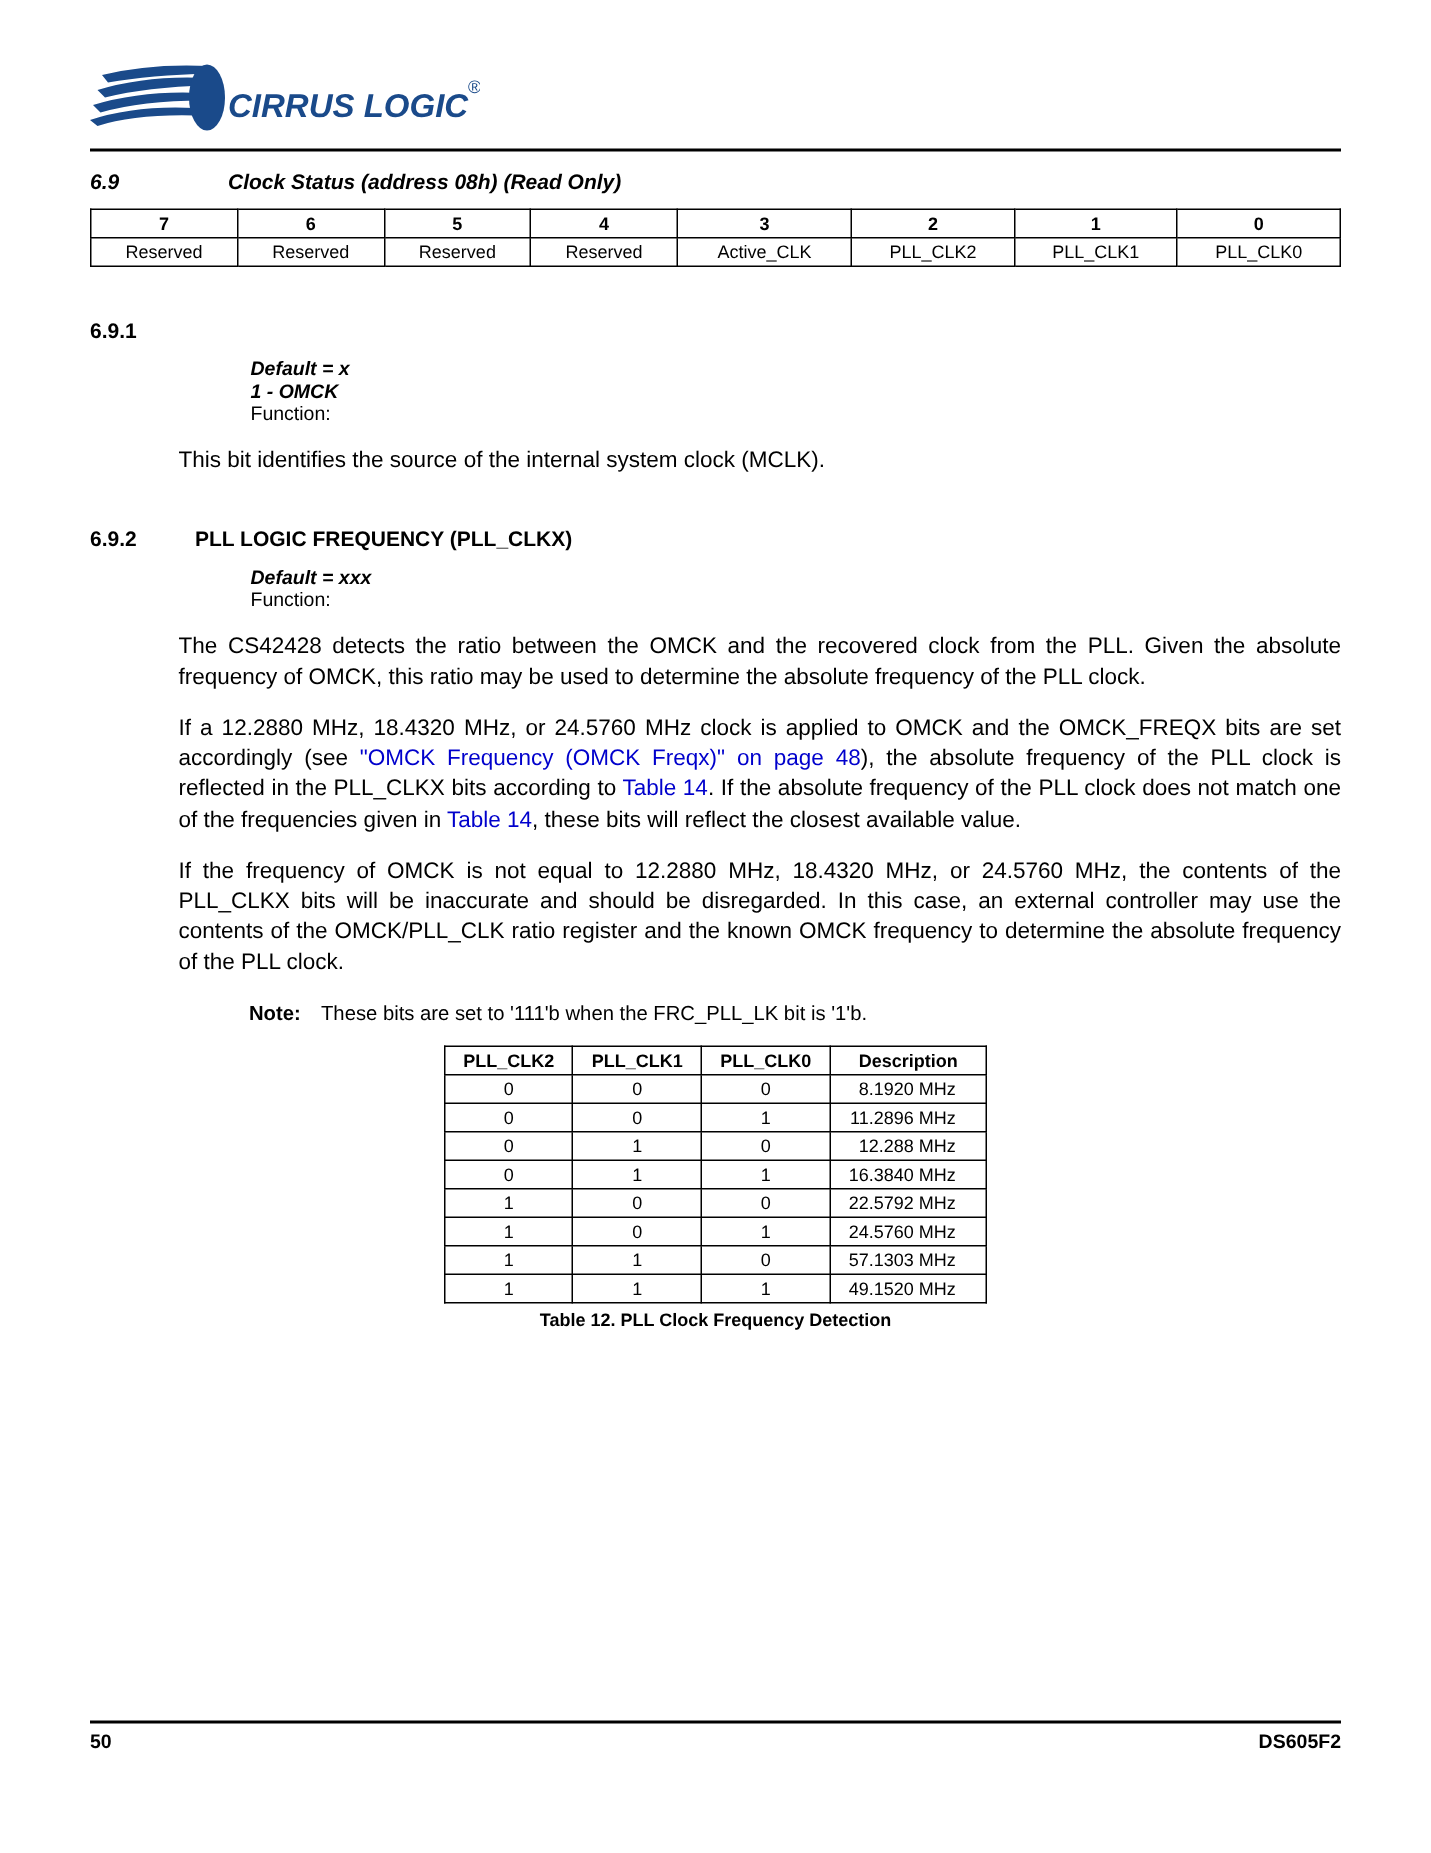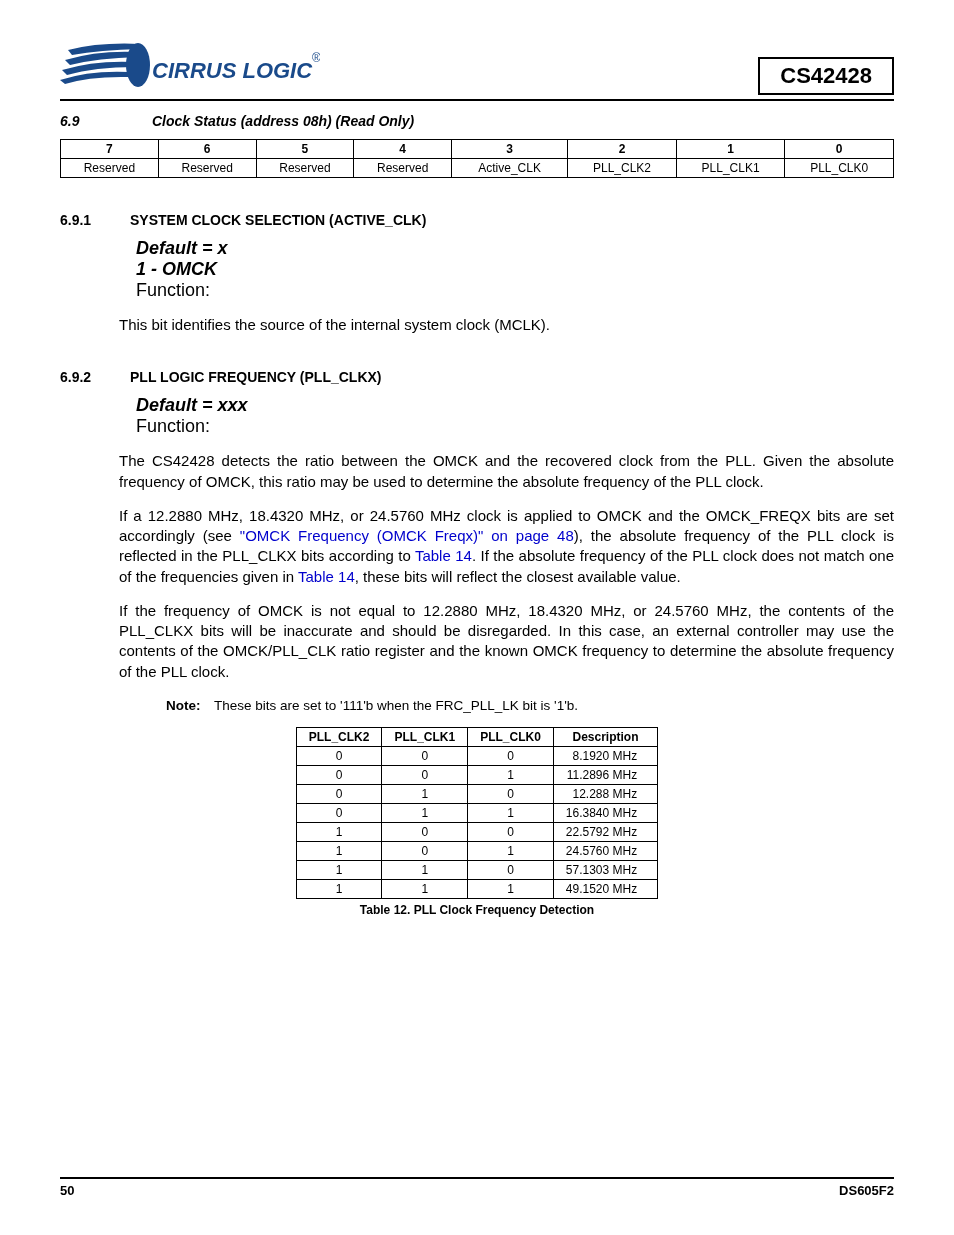--- a/index.html
+++ b/index.html
@@ -47,21 +47,21 @@
 }
 .bit-table th { font-weight: bold; }
 
 .subsection {
   font-weight: bold;
   font-size: 14px;
   margin-top: 34px;
   display: flex;
 }
 .subsection .num { width: 70px; }
-.default-block { font-style: italic; font-weight: bold; font-size: 18px; margin-left: 76px; margin-top: 10px;}
+.default-block { font-style: italic; font-weight: bold; font-size: 13px; margin-left: 107px; margin-top: 10px;}
 .function-lbl { font-weight: normal; font-style: normal; }
 .body-text {
   margin-left: 59px;
   margin-top: 14px;
   font-size: 15px;
   line-height: 1.35;
   text-align: justify;
 }
 .link { color: #0000cc; }
 .note-row { display:flex; margin-left: 58px; margin-top:16px; font-size:13.5px;}
@@ -97,23 +97,20 @@
         <path d="M0 40 Q30 30 70 32 L70 37 Q30 36 5 44 Z"></path>
         <path d="M2 30 Q35 20 75 22 L75 27 Q35 27 7 35 Z"></path>
         <path d="M5 20 Q38 10 78 12 L78 17 Q38 18 10 25 Z"></path>
         <path d="M8 10 Q40 2 80 4 L80 9 Q40 10 12 15 Z"></path>
         <ellipse cx="78" cy="25" rx="12" ry="22"></ellipse>
       </g>
       <text x="92" y="38" font-family="Arial" font-size="22" font-weight="bold" font-style="italic" fill="#1a4a8a">CIRRUS LOGIC</text>
       <text x="252" y="22" font-size="12" fill="#1a4a8a">®</text>
     </svg>
   </div>
-  <div class="partnum-border">
-    <span class="partnum">CS42428</span>
-  </div>
 </div>
 
 <div class="section-title">
   <span class="num">6.9</span>
   <span>Clock Status (address 08h) (Read Only)</span>
 </div>
 
 <table class="bit-table">
   <tbody>
       <tr>
@@ -134,21 +131,20 @@
     <td>Active_CLK</td>
     <td>PLL_CLK2</td>
     <td>PLL_CLK1</td>
     <td>PLL_CLK0</td>
   </tr>
 </tbody>
   </table>
 
 <div class="subsection">
   <span class="num">6.9.1</span>
-  <span>SYSTEM CLOCK SELECTION (ACTIVE_CLK)</span>
 </div>
 <div class="default-block">
   <div>Default = x</div>
   <div>1 - OMCK</div>
   <div class="function-lbl">Function:</div>
 </div>
 <div class="body-text">This bit identifies the source of the internal system clock (MCLK).</div>
 
 <div class="subsection">
   <span class="num">6.9.2</span>

